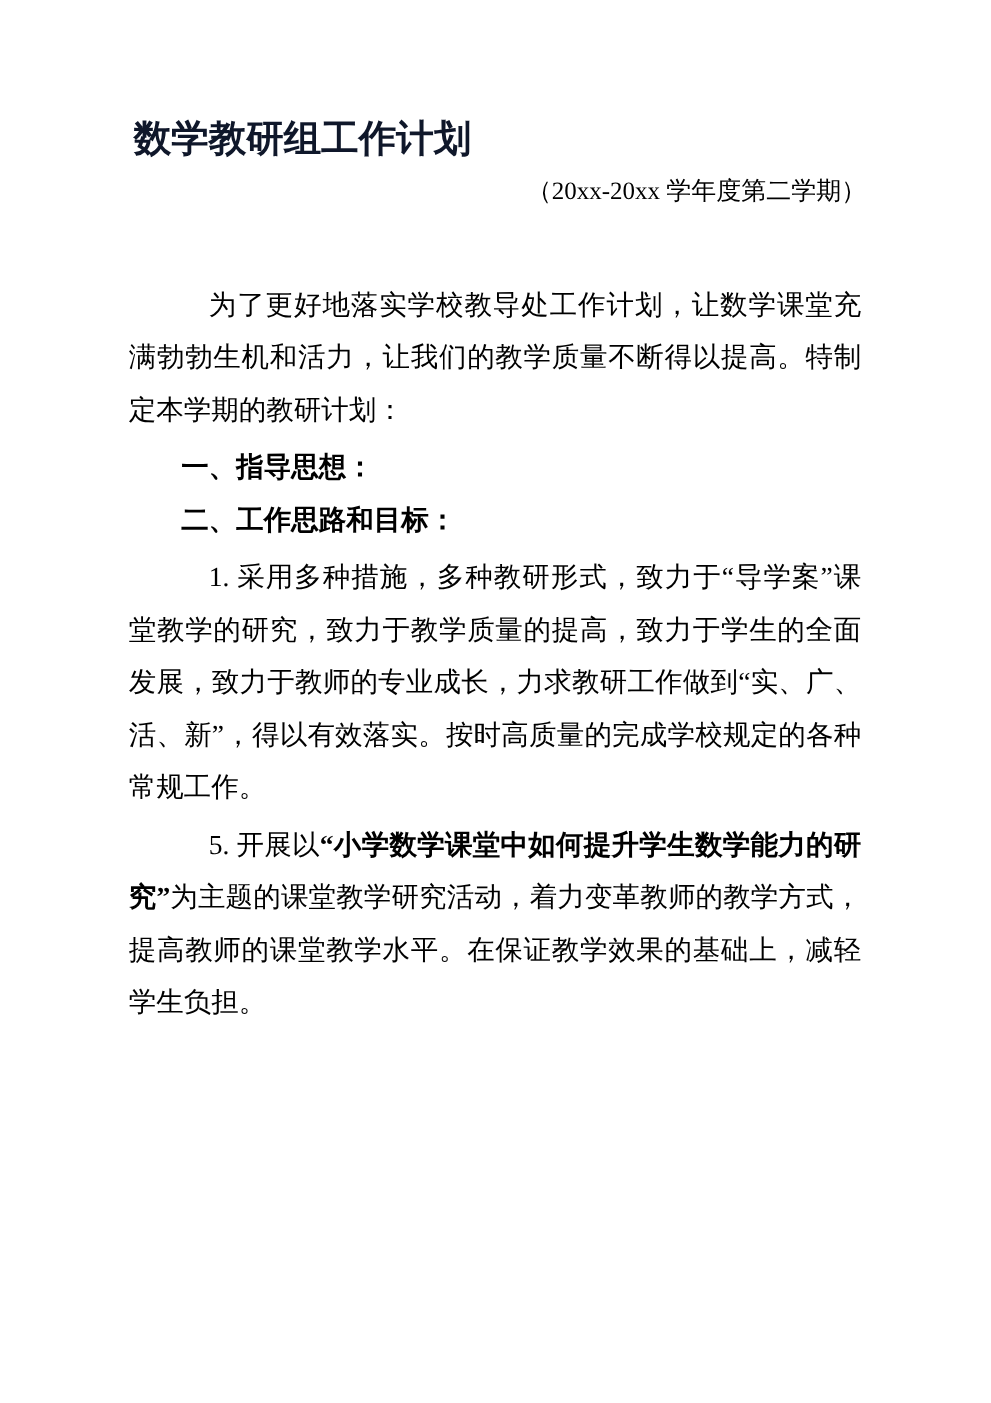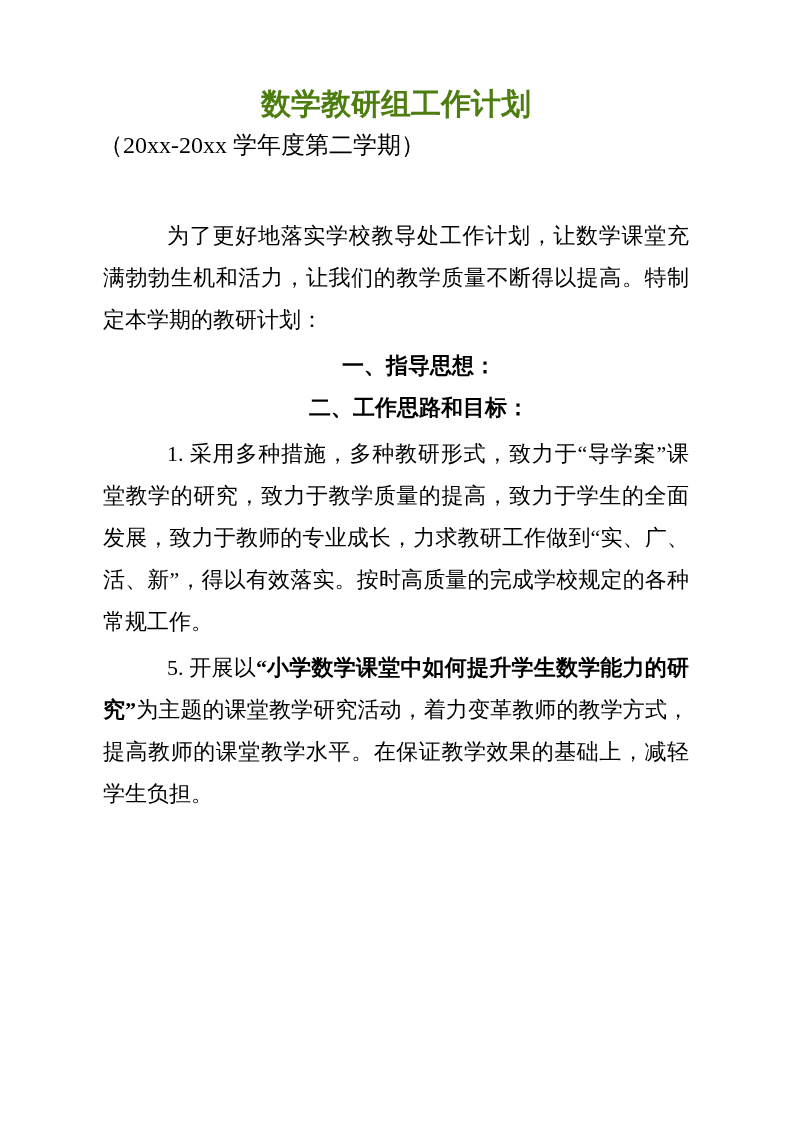--- a/index.html
+++ b/index.html
@@ -12,35 +12,34 @@
     width: 793px;
     height: 1122px;
     margin: 0 auto;
     background: #ffffff;
     color: #000000;
     box-sizing: border-box;
     padding: 88px 100px 0 99px;
     overflow: hidden;
   }
   .doc-title {
-    margin: 0;
+    margin: 8px;
     font-family: "Liberation Sans", sans-serif;
     font-weight: bold;
     font-size: 30px;
     line-height: 32px;
-    text-align: center;
-    color: #4d7c0f;
+    color: #0f172a;
   }
   .doc-subtitle {
     margin: 13px 0 0 0;
     font-family: "Liberation Serif", serif;
     font-weight: normal;
-    font-size: 24px;
+    font-size: 20px;
     line-height: 24px;
-    text-align: left;
+    text-align: right;
     color: #000000;
   }
   .doc-body {
     margin-top: 58px;
     font-family: "Liberation Serif", serif;
     font-size: 22px;
     line-height: 42px;
     text-align: justify;
     color: #000000;
   }
@@ -49,21 +48,21 @@
   }
   .indent-wide { text-indent: 64px; }
   .indent-std  { text-indent: 46px; }
   .sec-heading {
     margin: 0;
     font-family: "Liberation Sans", sans-serif;
     font-weight: bold;
     font-size: 22px;
     line-height: 42px;
     text-indent: 46px;
-    text-align: center;
+    text-align: left;
     color: #000000;
   }
   .em-bold {
     font-weight: bold;
   }
 </style>
 </head>
 <body>
 
 <div class="page">

